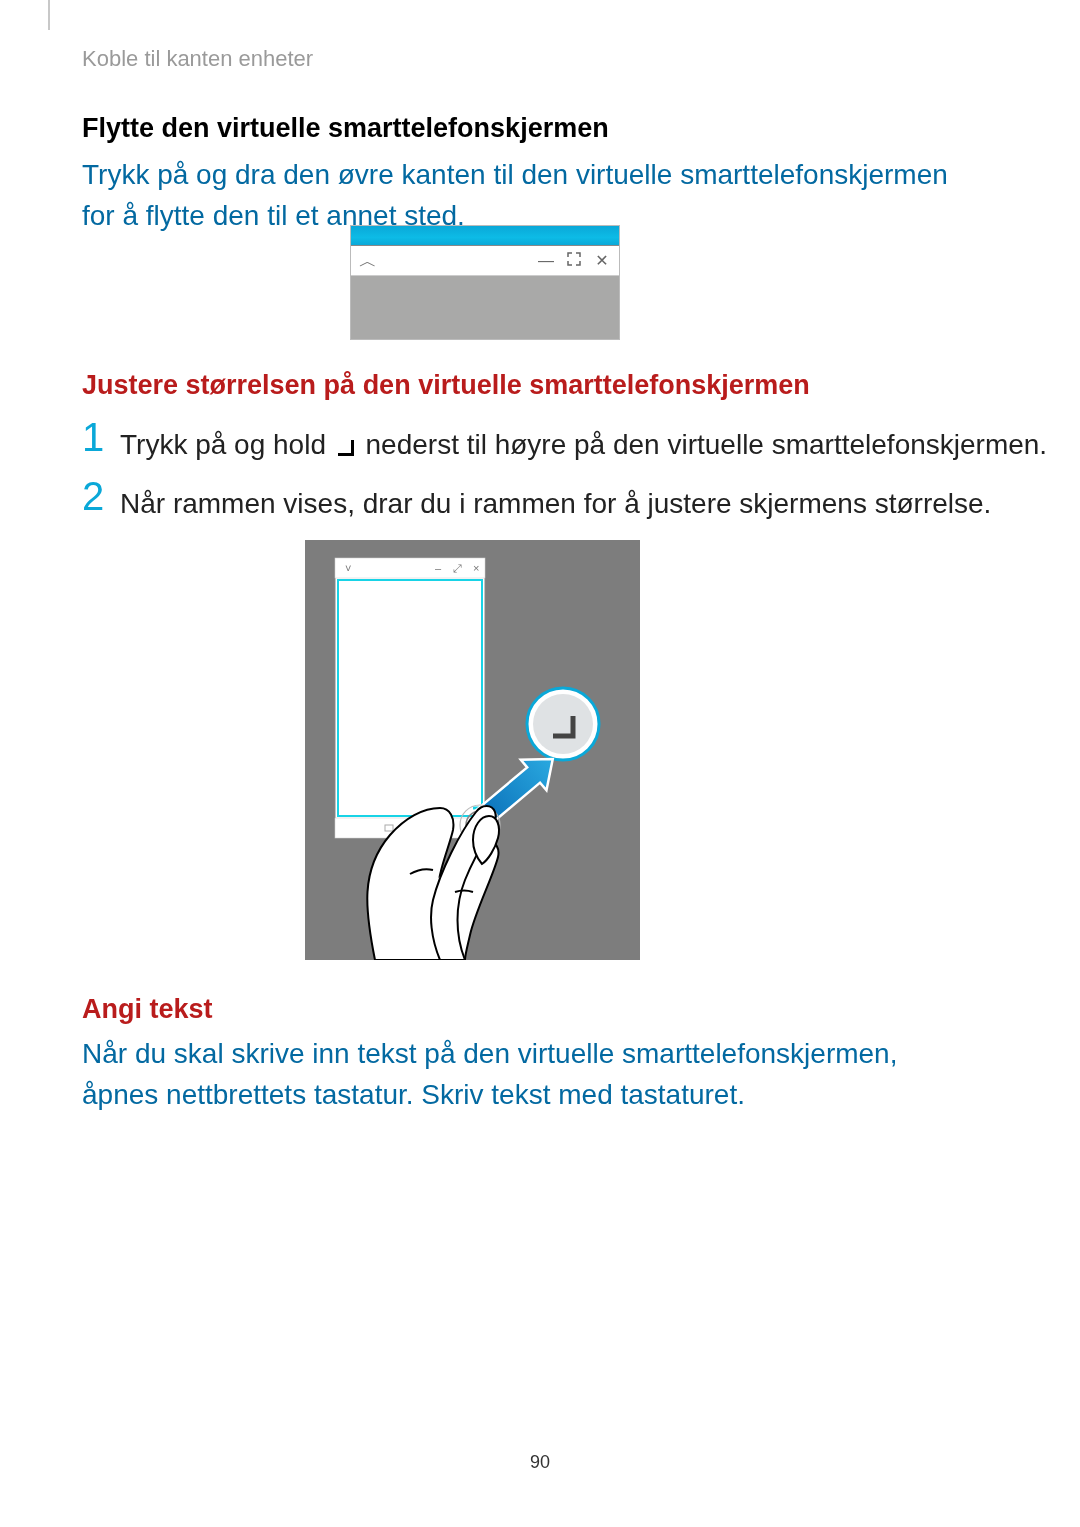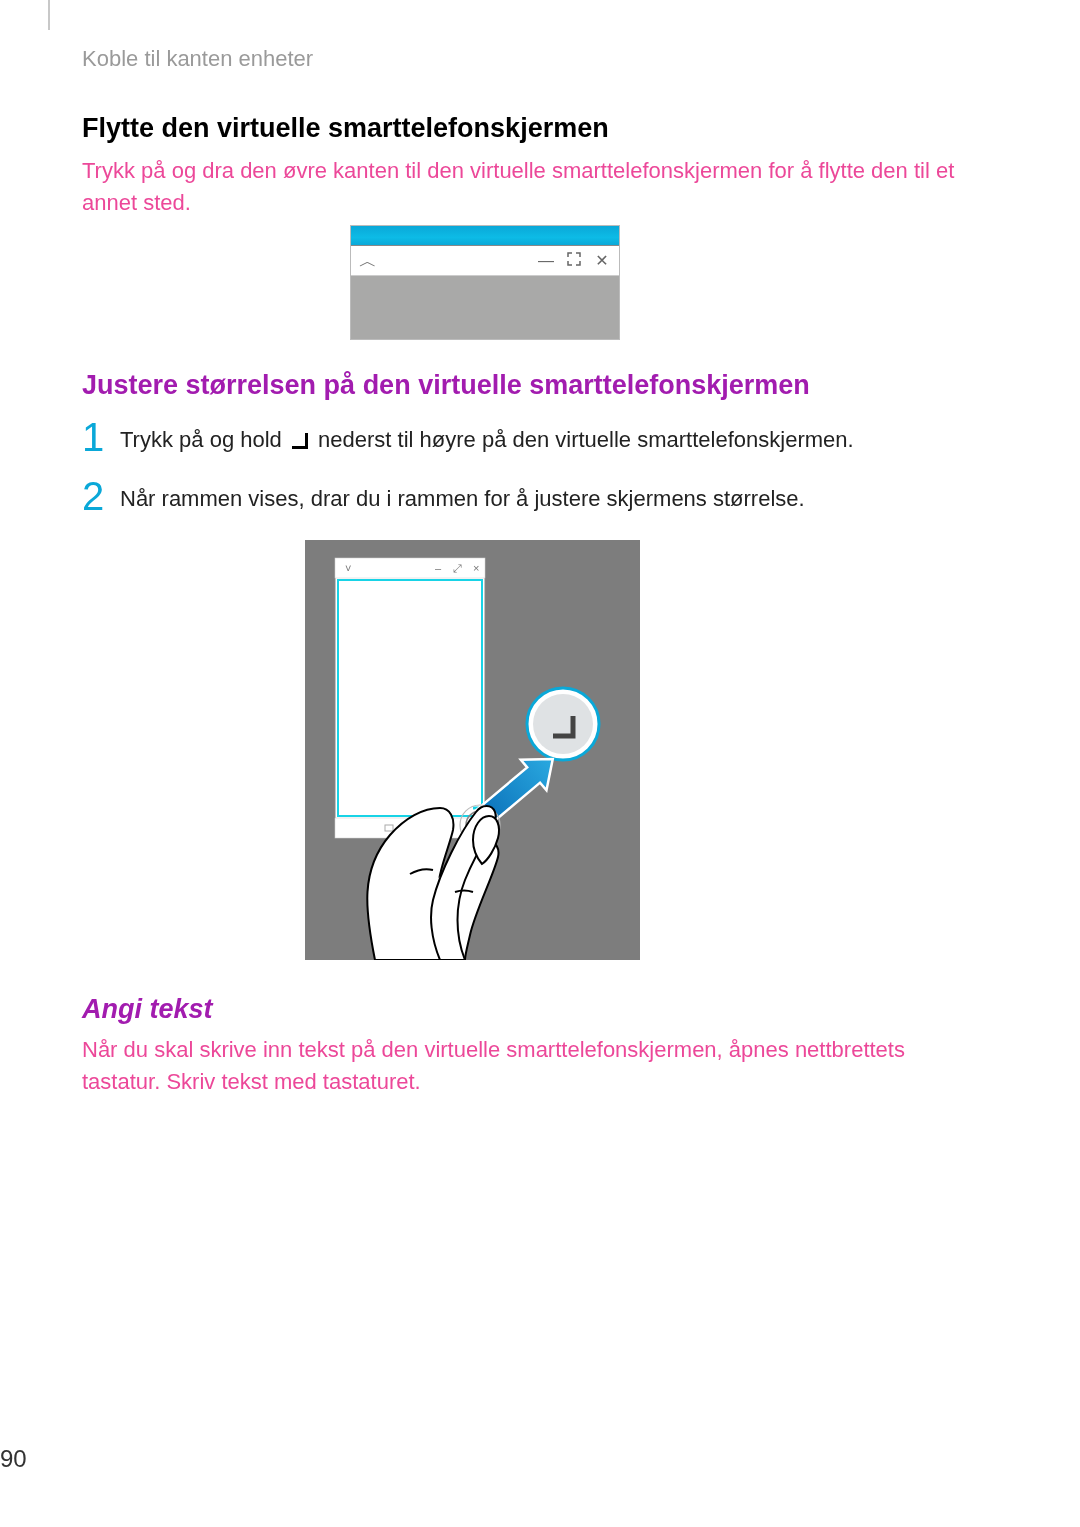--- a/index.html
+++ b/index.html
@@ -19,23 +19,23 @@
   }
   .header-breadcrumb {
     position: absolute;
     top: 46px; left: 82px;
     font-size: 22px;
     color: #9a9a9a;
   }
   .content { position: absolute; left: 82px; width: 900px; }
 
   .h2 { font-size: 27px; font-weight: 700; color: #000000; }
-  .h3 { font-size: 27px; font-weight: 700; color: #a21caf; }
-
-  .para { font-size: 22px; line-height: 1.45; color: #ec4899; }
+  .h3 { font-size: 27px; font-weight: 700; color: #b91c1c; }
+
+  .para { font-size: 28px; line-height: 1.45; color: #0369a1; }
 
   
   .s1-heading { top: 113px; }
   .s1-para { top: 155px; width: 880px; }
 
   
   .fig1 {
     position: absolute;
     top: 225px; left: 350px;
     width: 270px; height: 115px;
@@ -64,49 +64,50 @@
 
   .step { position: absolute; left: 82px; display: flex; align-items: flex-start; }
   .step-num {
     font-size: 40px;
     font-weight: 400;
     color: #0aa8d8;
     width: 38px;
     line-height: 1;
     margin-top: -8px;
   }
-  .step-text { font-size: 22px; line-height: 1.4; color: #222; }
+  .step-text { font-size: 28px; line-height: 1.4; color: #222; }
   .step1 { top: 425px; }
   .step2 { top: 484px; }
 
   .corner-icon {
     display: inline-block;
     width: 16px; height: 16px;
     border-right: 3px solid #000;
     border-bottom: 3px solid #000;
     transform: translateY(2px);
     margin: 0 4px;
   }
 
   
   .fig2 {
     position: absolute;
     top: 540px; left: 305px;
     width: 335px; height: 420px;
   }
 
   
-  .s3-heading { top: 994px; font-style: italic; }
+  .s3-heading { top: 994px; }
   .s3-para { top: 1034px; width: 880px; }
 
   .page-number {
     position: absolute;
     bottom: 54px;
     width: 1080px;
-    font-size: 24px;
+    text-align: center;
+    font-size: 18px;
     color: #333;
   }
 </style>
 </head>
 <body>
 
 <div class="page-margin-mark"></div>
 
 <div class="header-breadcrumb">Koble til kanten enheter</div>
 

